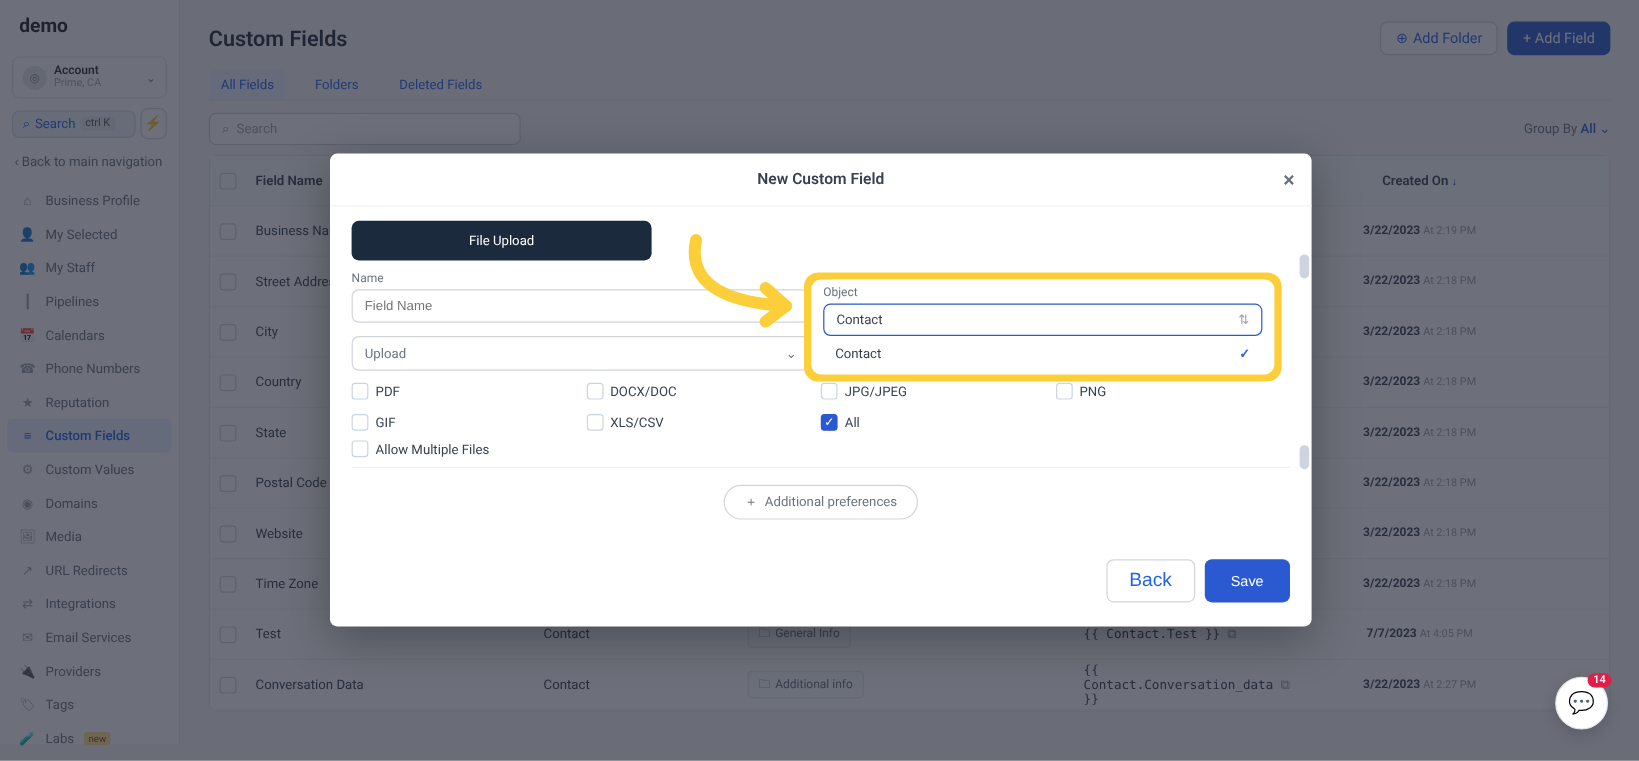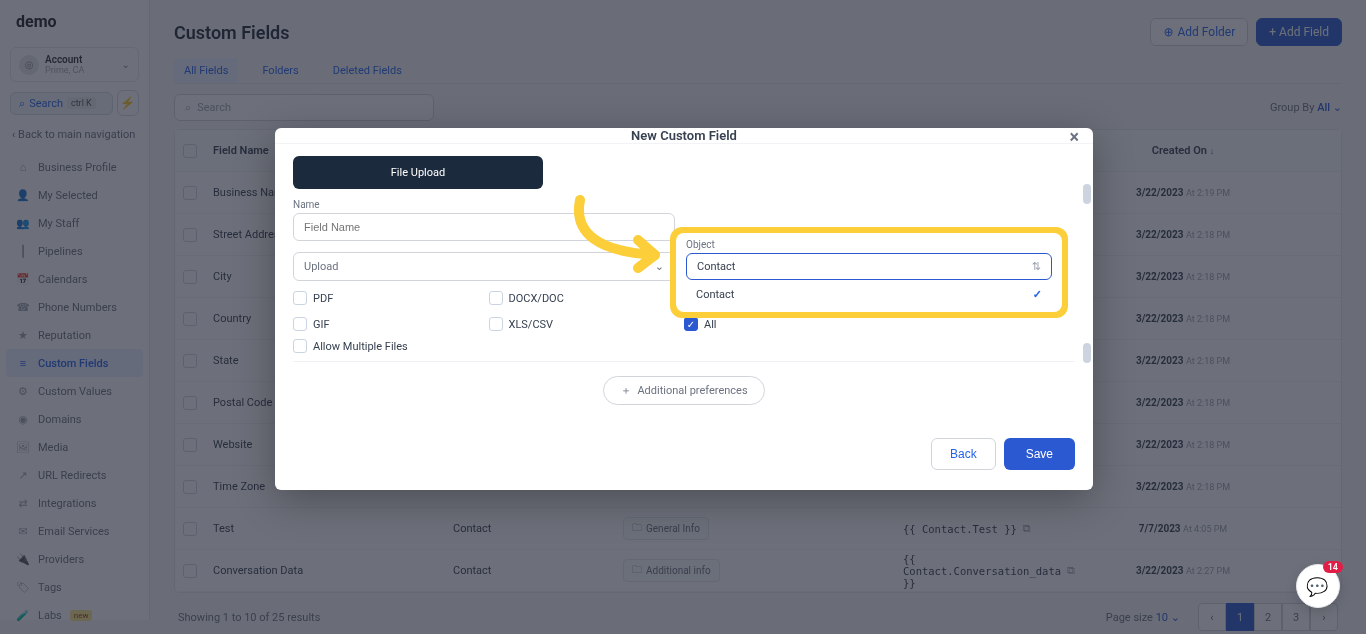--- a/index.html
+++ b/index.html
@@ -45,38 +45,38 @@
 .date-cell { font-size: 10px; color: #374151; text-align: center; }
 .date-cell .at { color: #9ca3af; font-size: 9px; }
 .pager { display: flex; justify-content: space-between; align-items: center; padding: 10px 4px 0; font-size: 11px; color: #6b7280; }
 .pager-nums { display: flex; gap: 0; align-items: center; }
 .pgbtn { width: 28px; height: 28px; display: flex; align-items: center; justify-content: center; border: 1px solid #d1d5db; background: #fff; cursor: pointer; color: #6b7280; }
 .pgbtn.active { background: #2a59d1; color: #fff; border-color: #2a59d1; }
 .pgbtn:first-child { border-radius: 4px 0 0 4px; }
 .pgbtn:last-child { border-radius: 0 4px 4px 0; }
 .overlay { position: absolute; inset: 0; background: rgba(30,35,50,0.65); pointer-events: none; }
 .modal { position: absolute; left: 275px; top: 128px; width: 818px; background: #fff; border-radius: 6px; box-shadow: 0 10px 40px rgba(0,0,0,0.3); }
-.modal-head { text-align: center; font-size: 13px; font-weight: 600; color: #374151; position: relative; border-bottom: 1px solid #f1f3f6; }
+.modal-head { padding: 14px; text-align: center; font-size: 13px; font-weight: 600; color: #374151; position: relative; border-bottom: 1px solid #f1f3f6; }
 .modal-close { position: absolute; right: 14px; top: 50%; transform: translateY(-50%); font-size: 18px; color: #6b7280; cursor: pointer; }
 .modal-body { padding: 12px 18px; position: relative; }
 .section-label { font-size: 11px; color: #6b7280; margin-bottom: 8px; }
 .file-upload-chip { background: #1b2a3d; color: #fff; padding: 10px 28px; border-radius: 6px; font-size: 11px; display: inline-block; text-align: center; width: 250px; margin-bottom: 10px; }
 .form-row { display: flex; gap: 18px; margin-bottom: 10px; }
 .form-col { flex: 1; }
 .form-label { font-size: 10px; color: #6b7280; margin-bottom: 3px; }
 .text-input, .select-input { width: 100%; border: 1px solid #d1d5db; border-radius: 6px; padding: 7px 10px; font-size: 11px; color: #6b7280; background: #fff; }
 .select-input { display: flex; justify-content: space-between; align-items: center; }
 .file-types { display: flex; flex-wrap: wrap; gap: 12px 0; margin: 8px 0; }
 .file-type { width: 25%; display: flex; align-items: center; gap: 6px; font-size: 11px; color: #374151; }
 .ft-chk { width: 14px; height: 14px; border: 1px solid #cbd5e1; border-radius: 3px; display: inline-flex; align-items: center; justify-content: center; font-size: 10px; }
 .ft-chk.on { background: #2a59d1; border-color: #2a59d1; color: #fff; }
 .add-pref { text-align: center; margin: 14px 0 6px; }
 .add-pref-btn { display: inline-flex; align-items: center; gap: 6px; border: 1px solid #d1d5db; border-radius: 20px; padding: 6px 16px; font-size: 11px; color: #6b7280; cursor: pointer; }
 .modal-foot { padding: 14px 18px 20px; display: flex; justify-content: flex-end; gap: 8px; border-top: 1px solid transparent; }
-.btn-back { background: #fff; border: 1px solid #d1d5db; color: #2563eb; padding: 8px 18px; border-radius: 6px; font-size: 12px; cursor: pointer; }
+.btn-back { background: #fff; border: 1px solid #d1d5db; color: #2563eb; padding: 8px 18px; border-radius: 6px; font-size: 16px; cursor: pointer; }
 .btn-save { background: #2a59d1; color: #fff; border: none; padding: 8px 22px; border-radius: 6px; font-size: 12px; cursor: pointer; }
 .scroll-indicator { position: absolute; right: 2px; top: 40px; width: 8px; height: 20px; background: #cdd4e0; border-radius: 4px; }
 .scroll-indicator.bottom { top: auto; bottom: 60px; }
 .hr { border: none; border-top: 1px solid #eef0f4; margin: 8px 0; }
 .highlight-box { position: absolute; left: 670px; top: 227px; width: 398px; height: 91px; background: #fccf3a; border-radius: 12px; z-index: 50; padding: 6px; }
 .highlight-inner { background: #fff; border-radius: 8px; height: 100%; padding: 6px 10px; }
 .obj-select { border: 1.5px solid #2a59d1; border-radius: 6px; padding: 6px 10px; font-size: 11px; color: #374151; display: flex; justify-content: space-between; align-items: center; cursor: pointer; margin-top: 2px; }
 .dropdown-opt { display: flex; justify-content: space-between; align-items: center; padding: 8px 10px 2px; font-size: 11px; color: #374151; cursor: pointer; }
 .check-mark { color: #2563eb; font-weight: 700; }
 .arrow-svg { position: absolute; left: 560px; top: 190px; z-index: 51; }
@@ -297,33 +297,20 @@
           <span>Conversation Data</span>
           <span>Contact</span>
           <span><span class="folder-chip"><span>🗀</span>Additional info</span></span>
           <span>
             <span class="key-cell">{{ Contact.Conversation_data }} <span class="copy-icon">⧉</span></span>
           </span>
           <span class="date-cell"><b>3/22/2023</b> <span class="at">At 2:27 PM</span></span>
         </div>
       </div>
 </div>
-<div class="pager">
-<div>Showing 1 to 10 of 25 results</div>
-<div style="display:flex;gap:18px;align-items:center">
-<div><span>Page size </span><span class="sel" style="color:#2a59d1"><span>10</span> ⌄</span></div>
-<div class="pager-nums">
-<div class="pgbtn">‹</div>
-<div class="pgbtn active">1</div>
-<div class="pgbtn">2</div>
-<div class="pgbtn">3</div>
-<div class="pgbtn">›</div>
-</div>
-</div>
-</div>
 </div>
 
 <div class="overlay"></div>
 
 <div class="modal">
 <div class="modal-head">
 <span>New Custom Field</span>
 <span class="modal-close">×</span>
 </div>
 <div class="modal-body">

